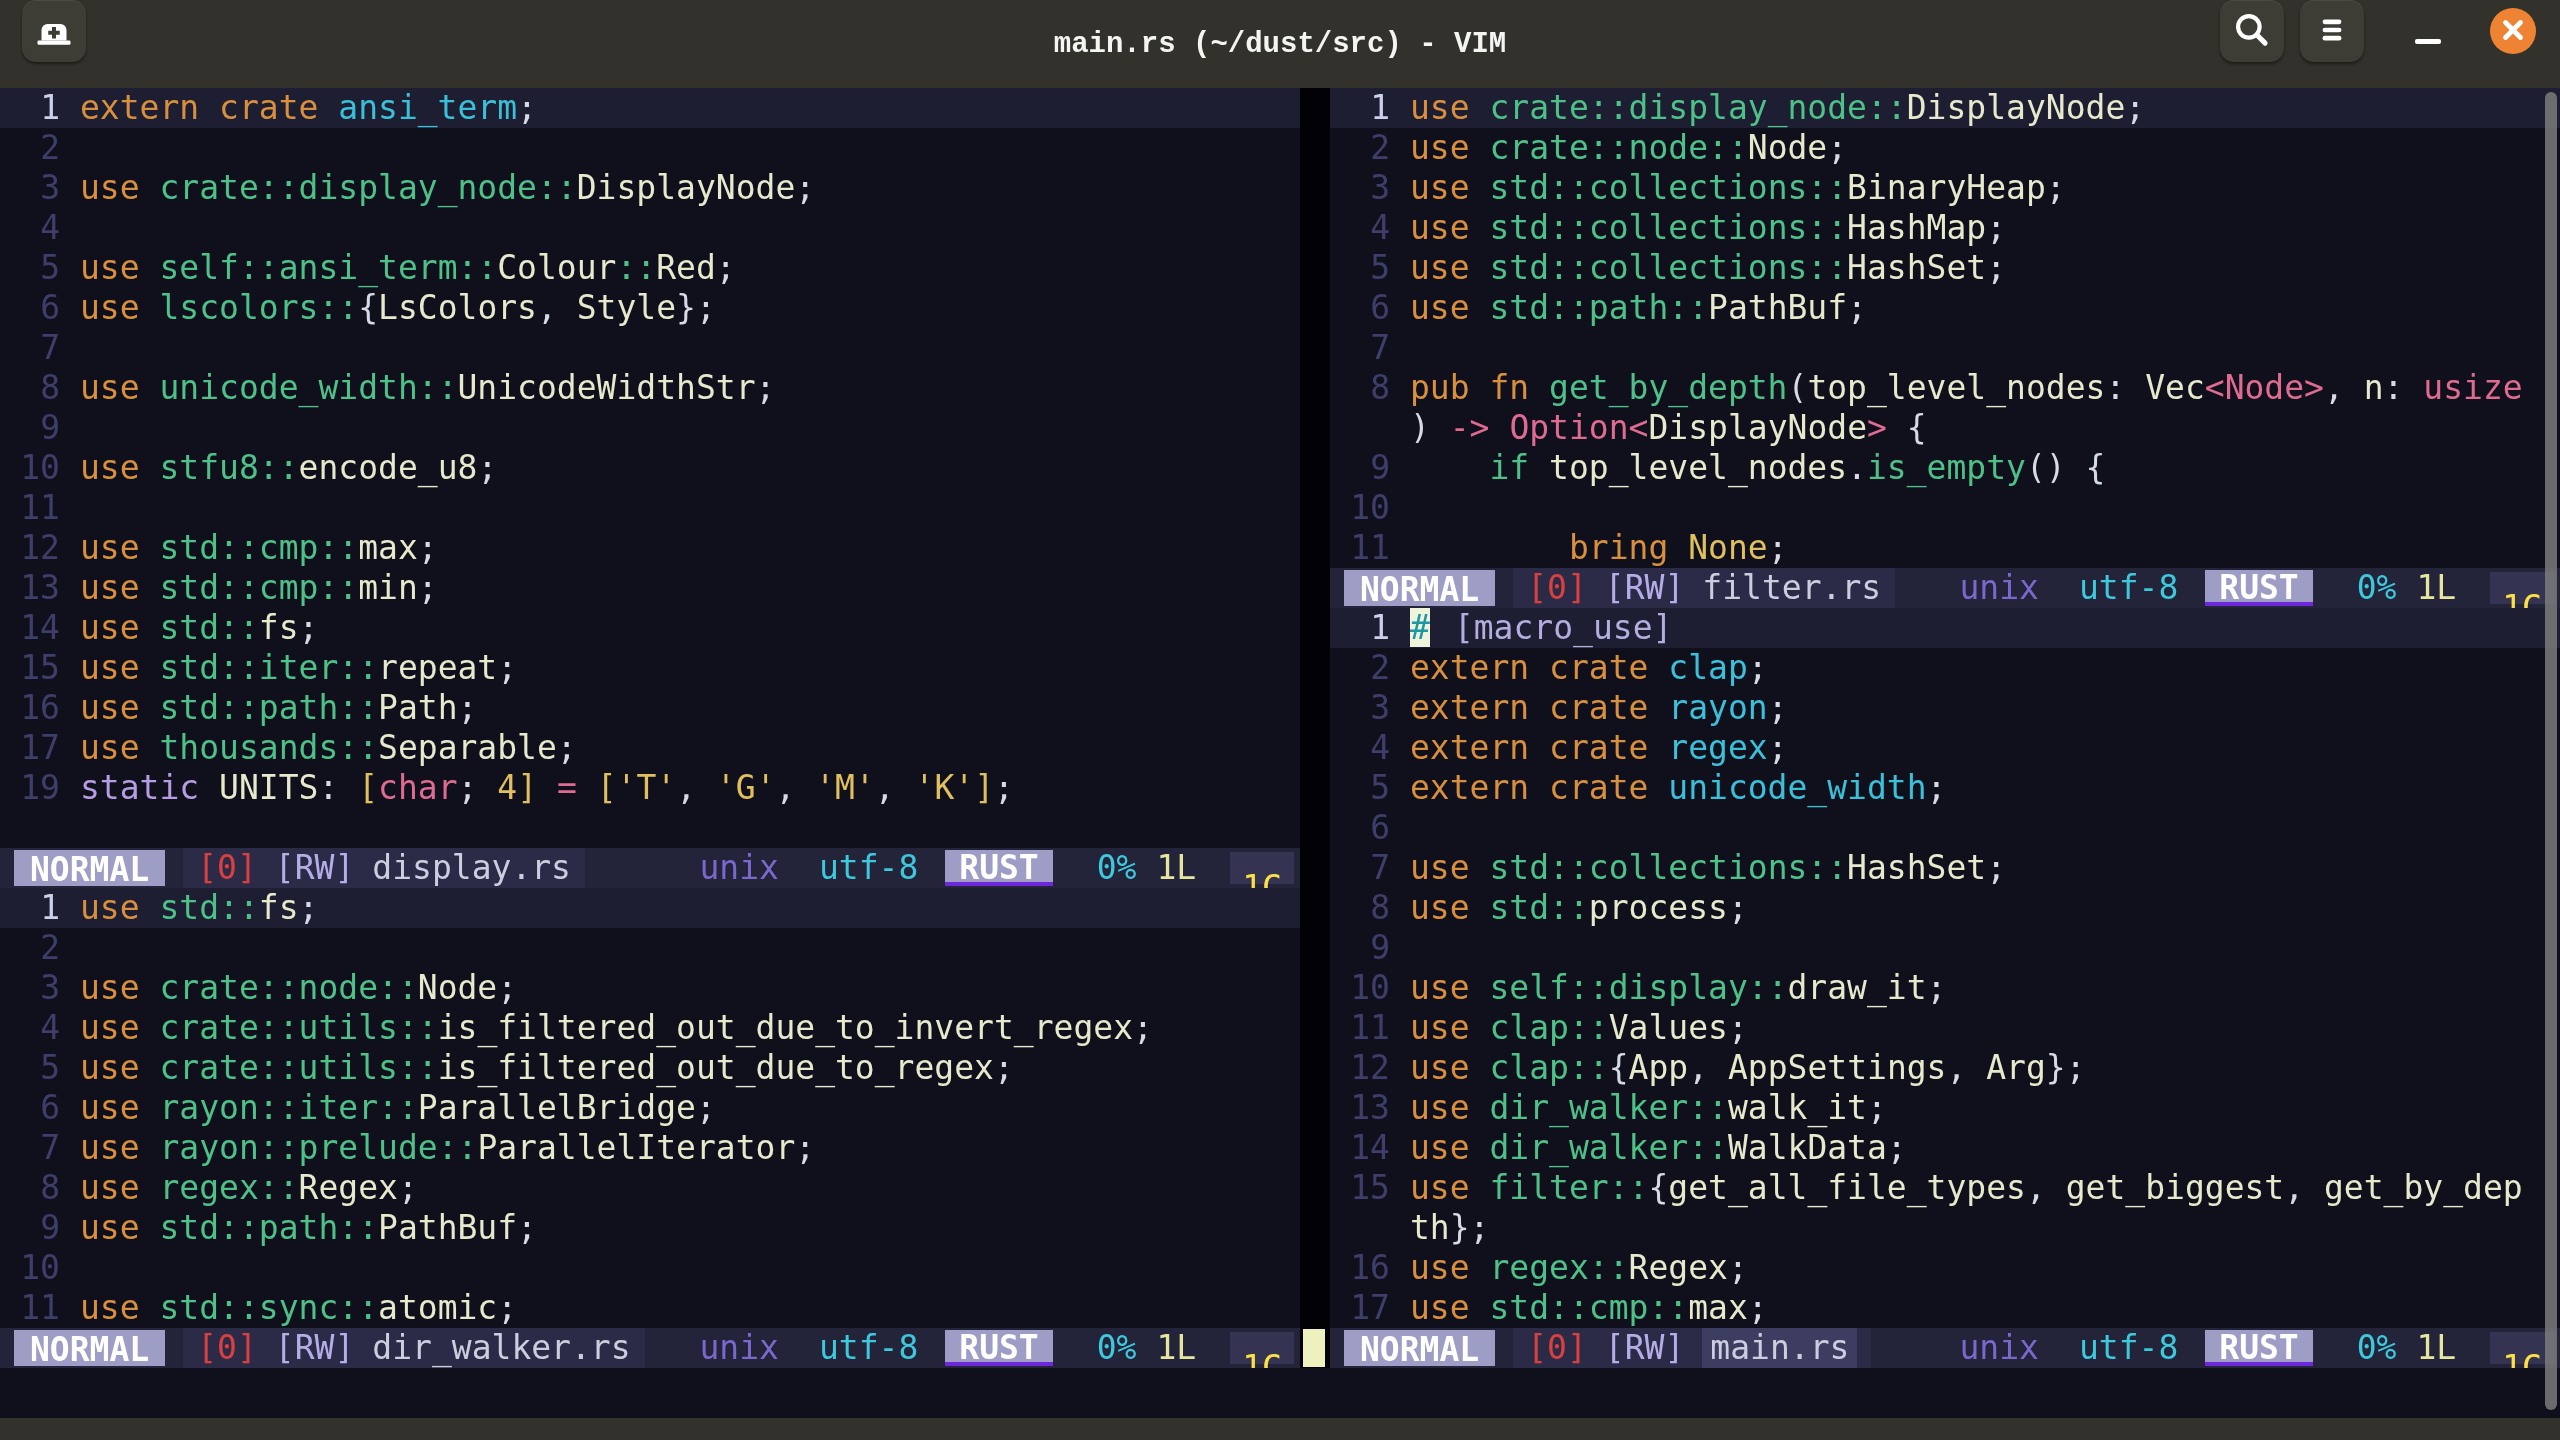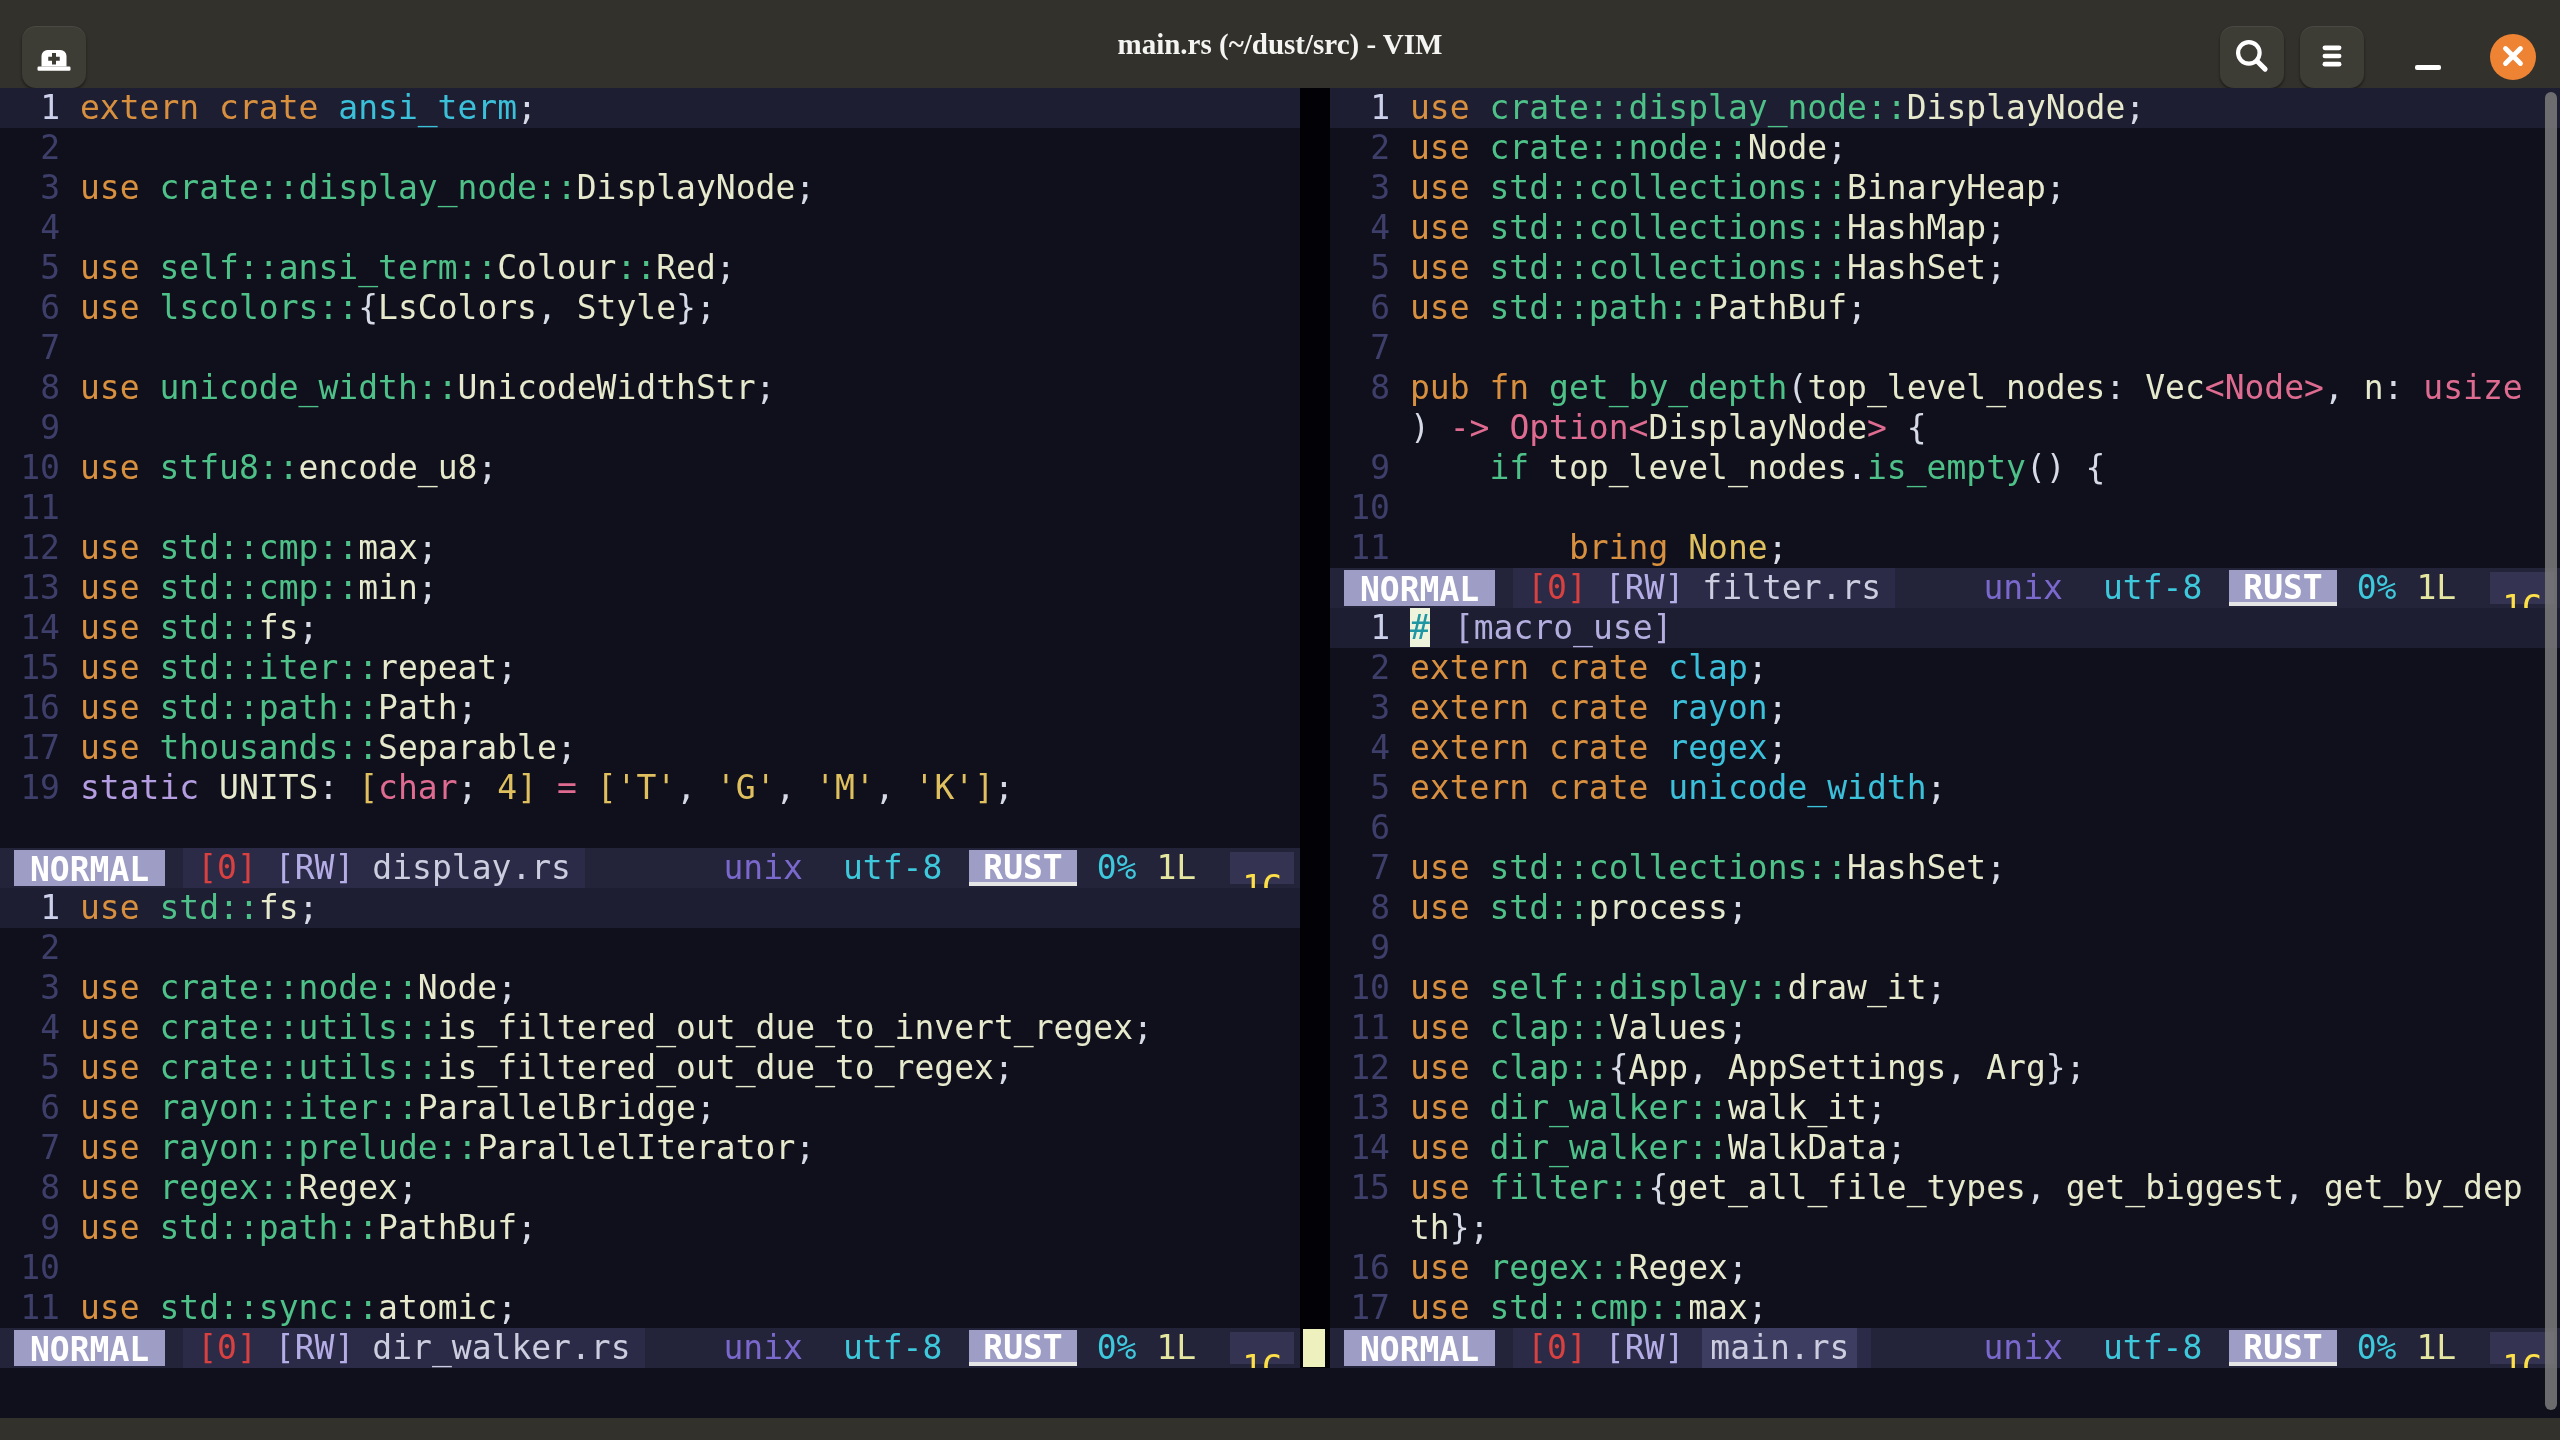--- a/index.html
+++ b/index.html
@@ -25,21 +25,21 @@
     --fname_active_bg:#3d3d62;
     --divider_cursor:#eef0be;
     --scrollbar:#7b7b7b;
   }
   *{margin:0;padding:0;box-sizing:border-box;}
   html,body{width:2560px;height:1440px;overflow:hidden;background:#000;}
   .win{position:absolute;inset:0;background:var(--editor_bg);}
 
   
   .titlebar{position:absolute;left:0;top:0;width:2560px;height:88px;background:var(--titlebar_bg);
-    display:flex;align-items:flex-end;font-family:Liberation Serif, serif;}
+    display:flex;align-items:flex-start;font-family:Liberation Mono, monospace;}
   .hbtn{width:64px;height:62px;background:var(--button_bg);border:none;border-radius:14px;
     display:flex;align-items:center;justify-content:center;cursor:pointer;
     box-shadow:inset 0 1px 0 rgba(255,255,255,.07),0 2px 3px rgba(0,0,0,.45);}
   .newtab{margin-left:22px;}
   .title{position:absolute;left:50%;top:50%;transform:translate(-50%,-50%);
     color:#f4f4f2;font-size:29px;font-weight:bold;white-space:nowrap;}
   .hdr-right{margin-left:auto;display:flex;align-items:center;margin-right:24px;}
   .hdr-right .hbtn{margin-left:16px;}
   .minbtn{width:40px;height:62px;background:transparent;border:none;margin-left:44px;
     display:flex;align-items:flex-end;justify-content:center;cursor:pointer;padding-bottom:18px;}
@@ -76,21 +76,21 @@
   .file-section{background:var(--sb_section);margin-left:18px;padding:0 14px;height:40px;line-height:40px;
     display:flex;align-items:center;}
   .reg{color:var(--red);margin-right:18px;}
   .rw{color:var(--rw_lavender);margin-right:18px;}
   .fname{color:var(--file_fg);}
   .fname.active{background:var(--fname_active_bg);padding:0 8px;}
   .sb-right{margin-left:auto;display:flex;align-items:center;height:40px;padding-right:6px;}
   .eol{color:var(--unix_purple);margin-right:40px;}
   .enc{color:var(--cyan);margin-right:27px;}
   .ft-badge{background:var(--badge_bg);color:var(--badge_fg);font-weight:bold;padding:0 14px;
-    height:36px;line-height:36px;border-bottom:4px solid #e5e5e5;margin-right:20px;}
+    height:36px;line-height:36px;border-bottom:4px solid #6d28d9;margin-right:44px;}
   .pct{color:var(--cyan);margin-right:20px;}
   .lcount{color:var(--pale_yellow);margin-right:34px;}
   .colbox{background:var(--colbox_bg);color:#fde047;padding:16px 12px;height:23px;line-height:40px;}
 
   .vdiv{position:absolute;background:var(--divider);}
   .div-cursor{position:absolute;background:var(--divider_cursor);}
   .cmdline{position:absolute;left:0;width:2560px;height:50px;background:var(--editor_bg);}
   .scroll-thumb{position:absolute;right:3px;top:4px;width:12px;height:1318px;background:var(--scrollbar);
     border-radius:6px;opacity:.85;}
   .bottom-edge{position:absolute;left:0;top:1418px;width:2560px;height:22px;background:var(--titlebar_bg);}

